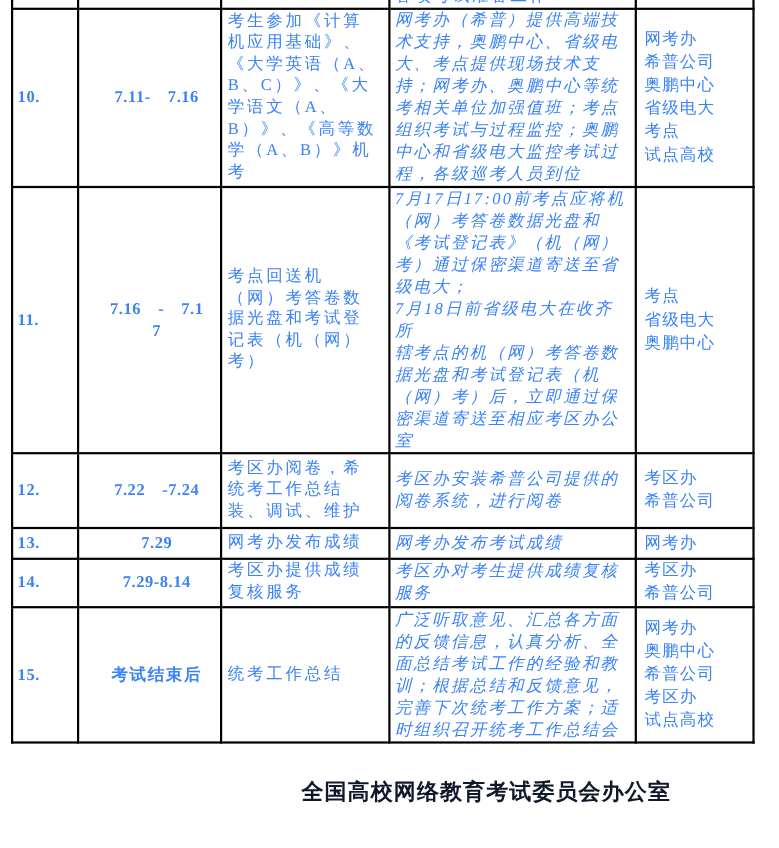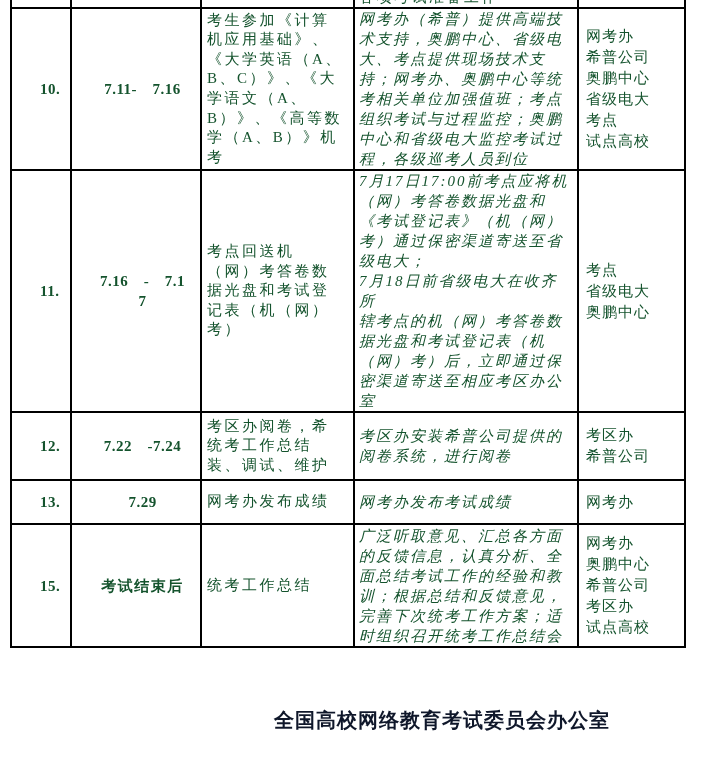--- a/index.html
+++ b/index.html
@@ -19,33 +19,33 @@
     border-left: 2px solid #000;
     border-right: 2px solid #000;
     border-bottom: 2px solid #000;
   }
   .doc-table td {
     border: 2px solid #000;
     vertical-align: middle;
     overflow: hidden;
     font-size: 15px;
     line-height: 20px;
-    color: #14532d;
+    color: #3b82f6;
   }
   tr.partial-row td { border-top: none; height: 7px; padding: 0; }
   .clip { height: 7px; overflow: hidden; }
   .clip-inner {
     display: block;
     margin-top: -13px;
     white-space: nowrap;
     letter-spacing: 2.5px;
     padding-left: 4px;
   }
   td.num-cell {
-    padding-left: 28px;
+    padding-left: 4px;
     font-weight: bold;
     letter-spacing: 0.5px;
     vertical-align: middle;
     border-radius: 30px;
   }
   td.date-cell {
     text-align: center;
     font-weight: bold;
     white-space: pre-line;
     letter-spacing: 0.5px;
@@ -166,28 +166,38 @@
     <td class="date-cell">7.22　-7.24</td>
     <td class="task-cell">考区办阅卷，希
 统考工作总结
 装、调试、维护</td>
     <td class="detail-cell">考区办安装希普公司提供的
 阅卷系统，进行阅卷</td>
     <td class="owners-cell">考区办
 希普公司</td>
   </tr>
 
-  <tr style="height:44px">
+  <tr style="height:28px">
     <td class="num-cell">13.</td>
     <td class="date-cell">7.29</td>
     <td class="task-cell">网考办发布成绩</td>
     <td class="detail-cell">网考办发布考试成绩</td>
     <td class="owners-cell">网考办</td>
   </tr>
 
+  <tr style="height:44px">
+    <td class="num-cell">14.</td>
+    <td class="date-cell">7.29-8.14</td>
+    <td class="task-cell">考区办提供成绩
+复核服务</td>
+    <td class="detail-cell">考区办对考生提供成绩复核
+服务</td>
+    <td class="owners-cell">考区办
+希普公司</td>
+  </tr>
 
   <tr style="height:123px">
     <td class="num-cell">15.</td>
     <td class="date-cell cn-bold">考试结束后</td>
     <td class="task-cell">统考工作总结</td>
     <td class="detail-cell">广泛听取意见、汇总各方面
 的反馈信息，认真分析、全
 面总结考试工作的经验和教
 训；根据总结和反馈意见，
 完善下次统考工作方案；适

